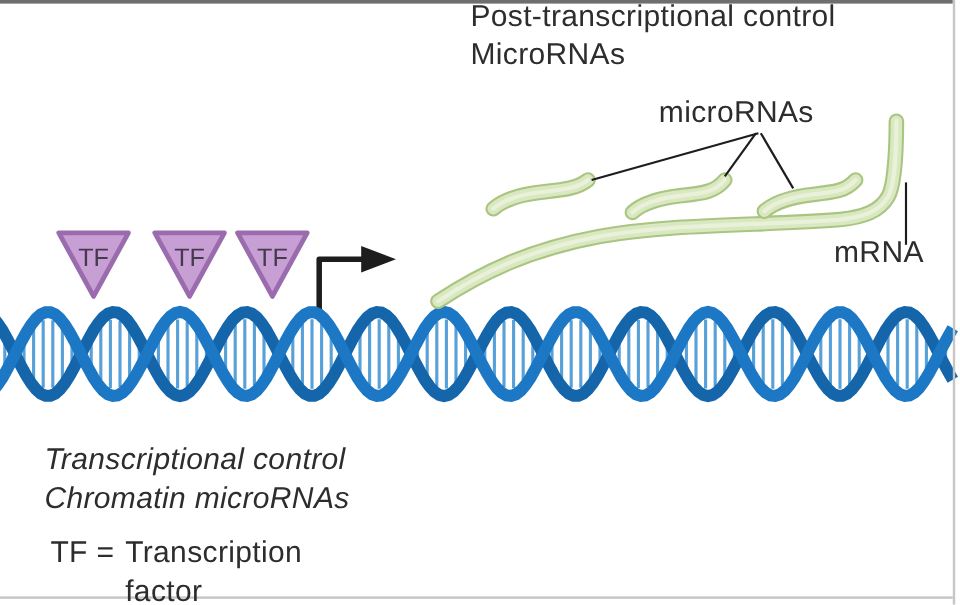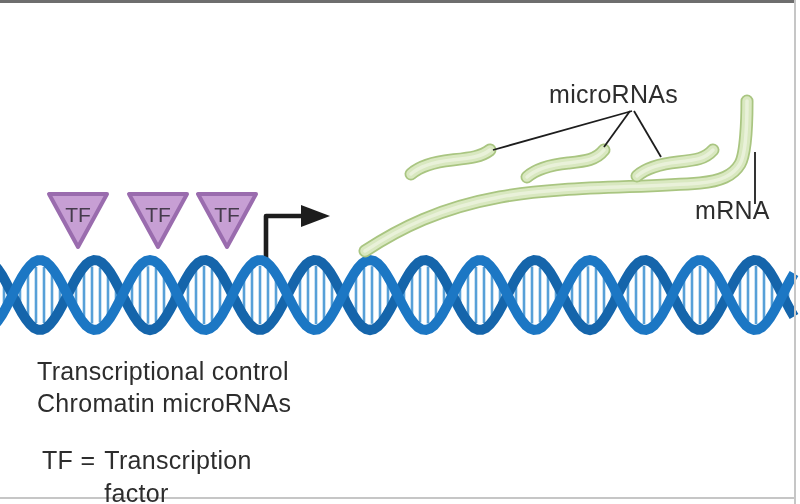--- a/index.html
+++ b/index.html
@@ -13,21 +13,21 @@
   }
   .frame svg{position:absolute;left:0;top:0;z-index:0;}
   .edge{position:absolute;z-index:1;}
   .edge-top{left:0;top:0;width:794px;height:3px;background:var(--border_top,#6e6e6e);}
   .edge-right{right:4px;top:0;width:2px;height:504px;background:var(--border_side,#c6c6c6);}
   .edge-bottom{left:0;top:497px;width:794px;height:2px;background:var(--border_side,#c6c6c6);}
   .lbl{position:absolute;z-index:2;font-size:25px;letter-spacing:.3px;line-height:31px;white-space:nowrap;}
   .hdr{left:392px;top:-1px;}
   .micrornas-lbl{left:549px;top:79px;}
   .mrna-lbl{left:695px;top:195px;}
-  .ftr{left:37px;top:355px;line-height:32px;}
+  .ftr{left:37px;top:367px;line-height:32px;font-style:italic;}
   .legend{left:42px;top:444px;line-height:33px;display:flex;gap:9px;}
   .legend .rhs{white-space:pre-line;}
   
   .dna-rungs{stroke:var(--dna_rung,#57a0d8);stroke-width:2.6;fill:none;}
   .dna-back{stroke:var(--dna_back,#1565ab);stroke-width:10;fill:none;}
   .dna-front{stroke:var(--dna_front,#1c77c4);stroke-width:10;fill:none;}
   
   .rna-outline{stroke:var(--rna_outline,#a9c581);stroke-width:13;stroke-linecap:round;fill:none;}
   .rna-fill{stroke:var(--rna_fill,#d9e8c0);stroke-width:9.5;stroke-linecap:round;fill:none;}
   .rna-hl{stroke:var(--rna_highlight,#eaf2dc);stroke-width:3.5;stroke-linecap:round;fill:none;opacity:.9;}
@@ -99,20 +99,24 @@
     <g>
       <path class="tf-tri" d="M 129,194 L 187,194 L 158,247 Z"></path>
       <text class="tf-text" x="158" y="222">TF</text>
     </g>
     <g>
       <path class="tf-tri" d="M 198,194 L 256,194 L 227,247 Z"></path>
       <text class="tf-text" x="227" y="222">TF</text>
     </g>
   </svg>
 
+  <div class="lbl hdr">
+    <div>Post-transcriptional control</div>
+    <div>MicroRNAs</div>
+  </div>
 
   <div class="lbl micrornas-lbl">microRNAs</div>
   <div class="lbl mrna-lbl">mRNA</div>
 
   <div class="lbl ftr">
     <div>Transcriptional control</div>
     <div>Chromatin microRNAs</div>
   </div>
 
   <div class="lbl legend">

